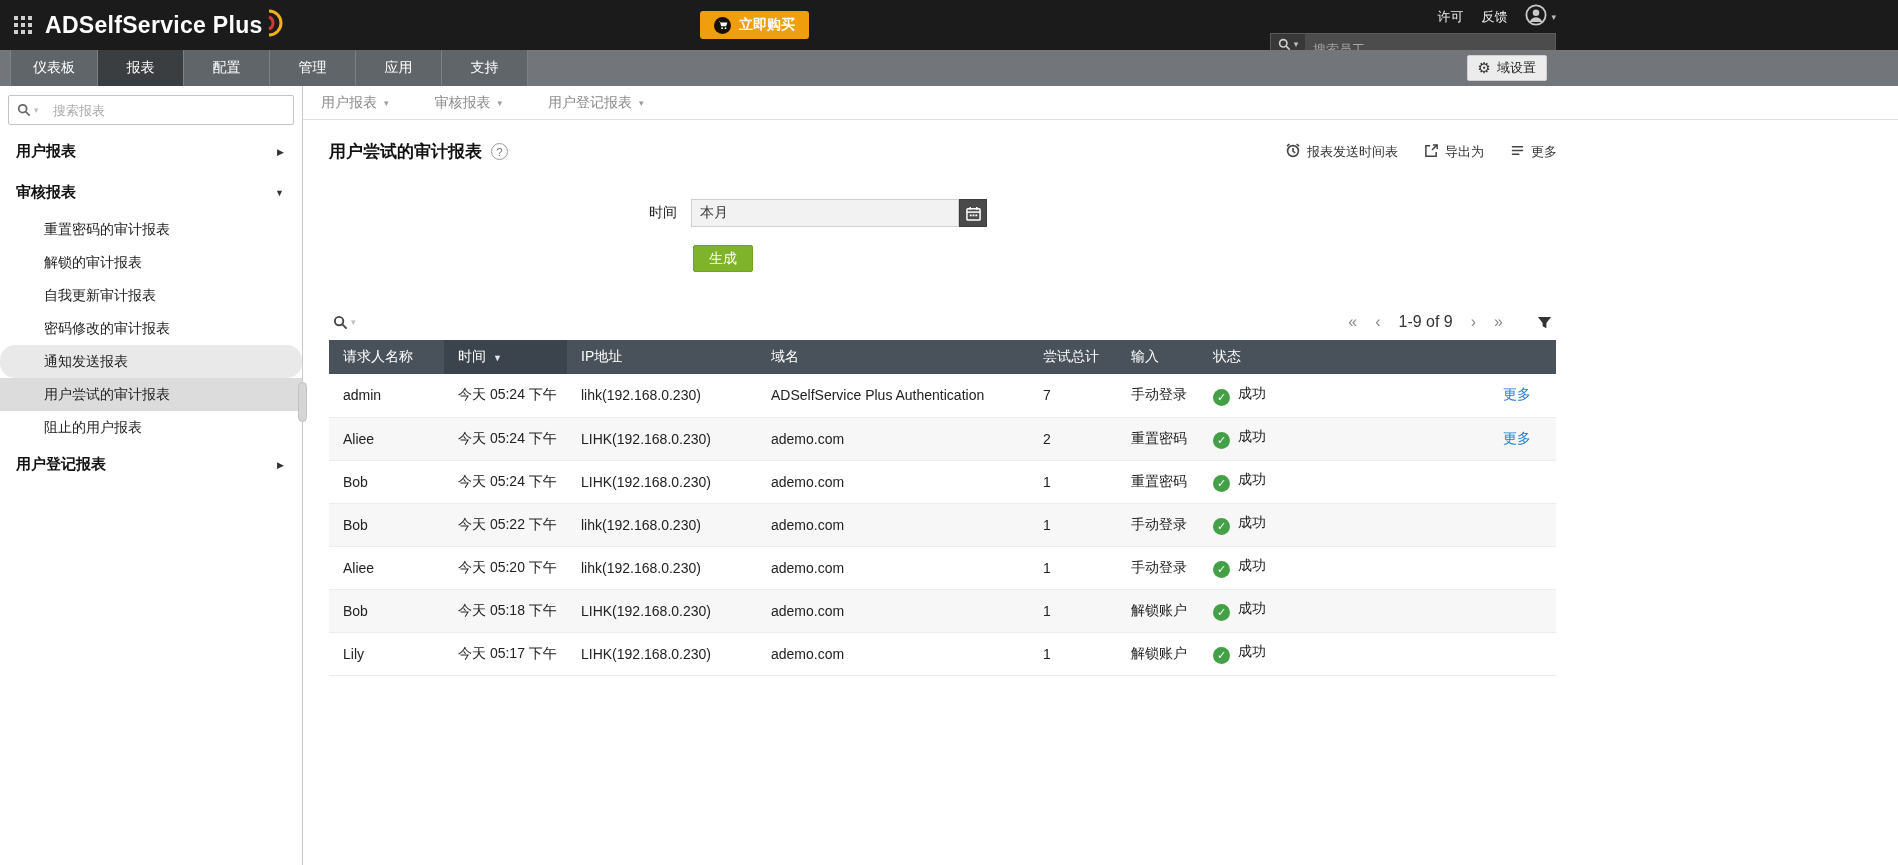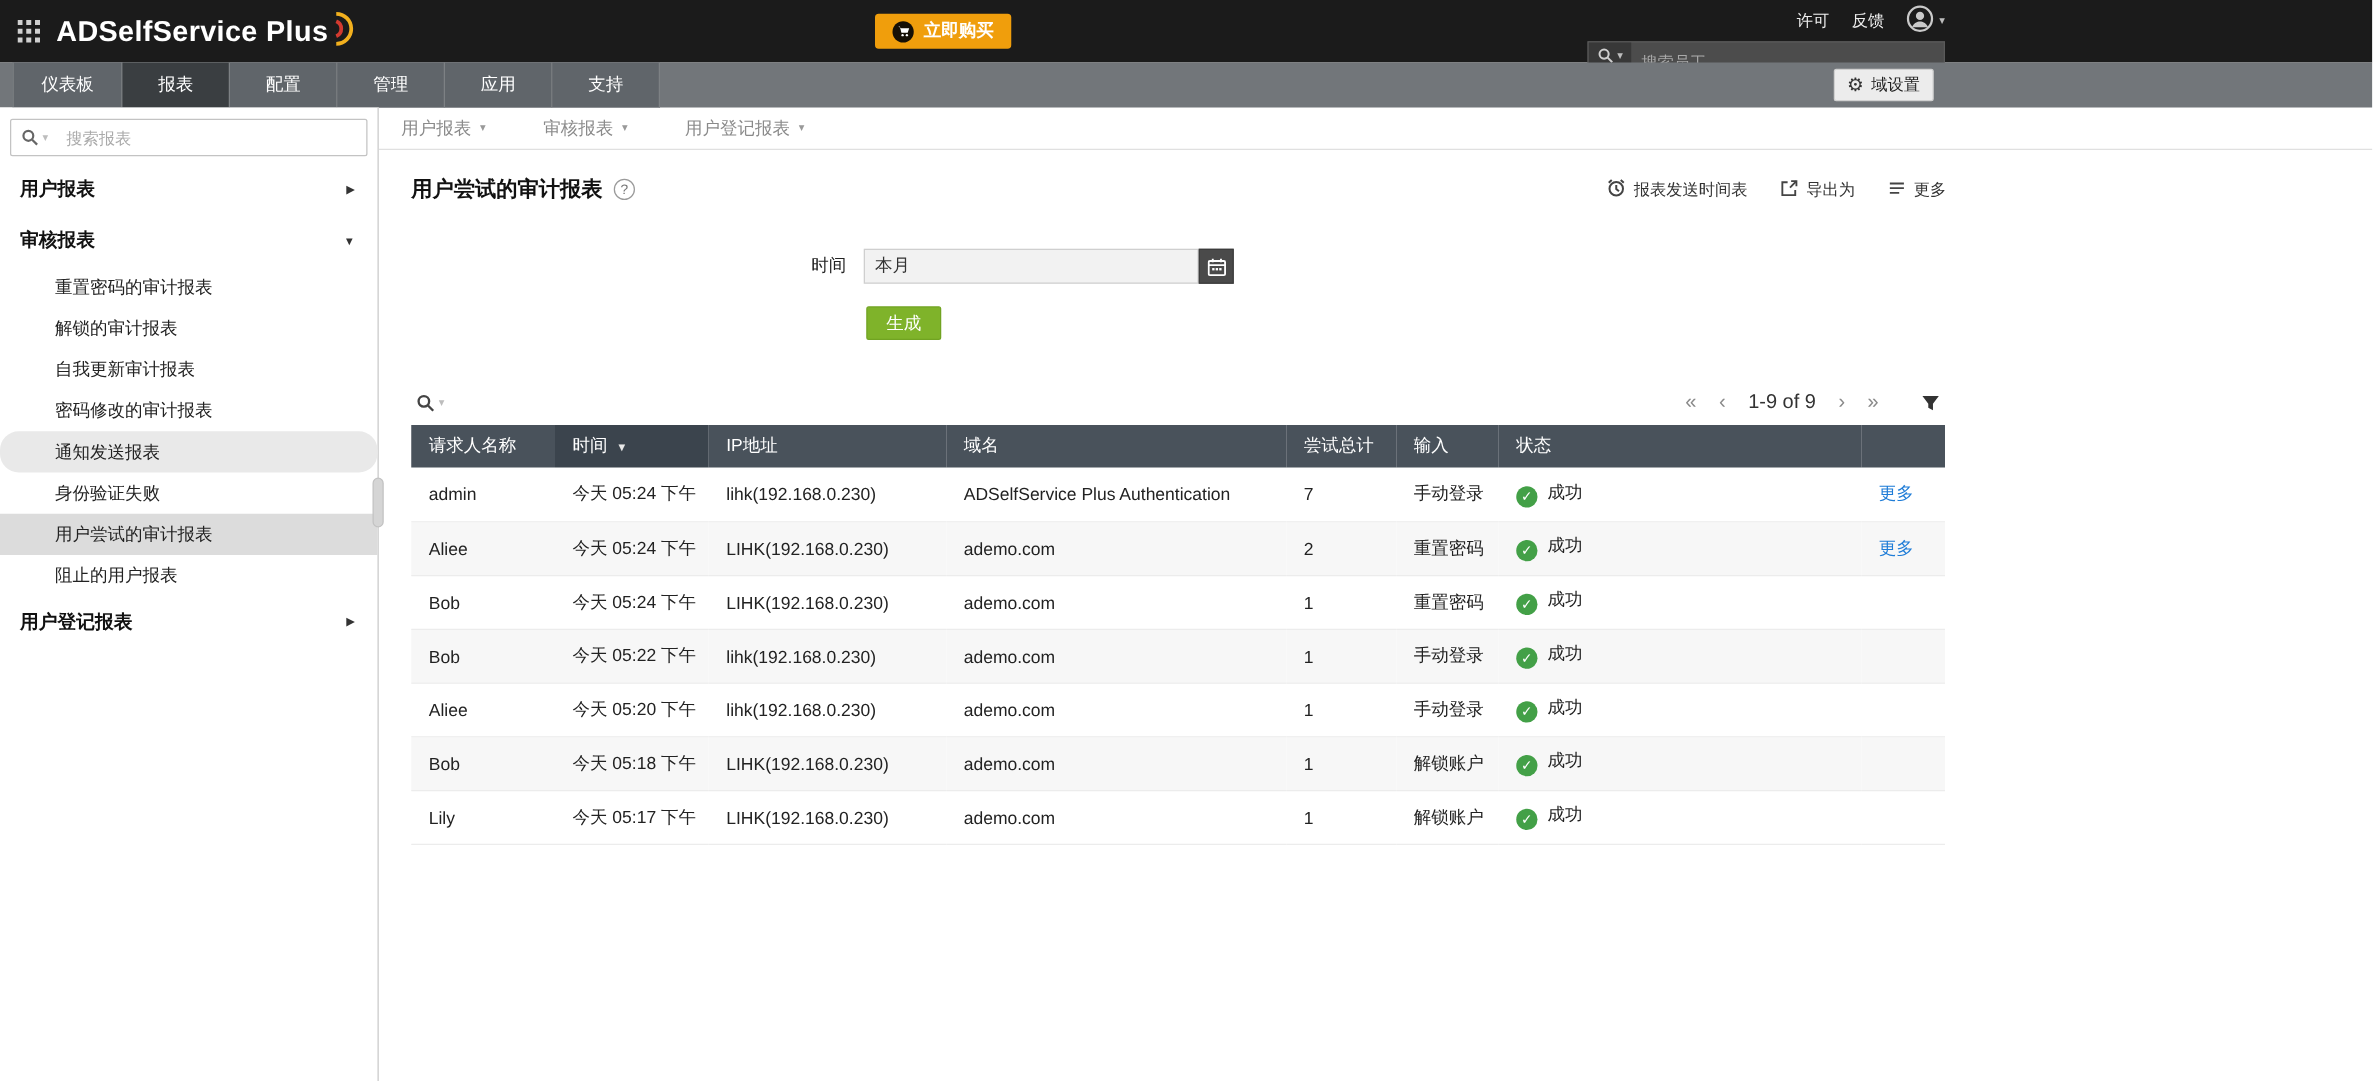--- a/index.html
+++ b/index.html
@@ -193,21 +193,20 @@
       <div class="sb-section">
         <span>审核报表</span>
         <span class="sb-arrow">▼</span>
       </div>
 
       <div class="sb-item">重置密码的审计报表</div>
       <div class="sb-item">解锁的审计报表</div>
       <div class="sb-item">自我更新审计报表</div>
       <div class="sb-item">密码修改的审计报表</div>
       <div class="sb-item highlight">通知发送报表</div>
-      <div class="sb-item">身份验证失败</div>
       <div class="sb-item selected">用户尝试的审计报表</div>
       <div class="sb-item">阻止的用户报表</div>
 
       <div class="sb-section">
         <span>用户登记报表</span>
         <span class="sb-arrow">▶</span>
       </div>
 
       <div class="sb-handle"></div>
     </aside>

